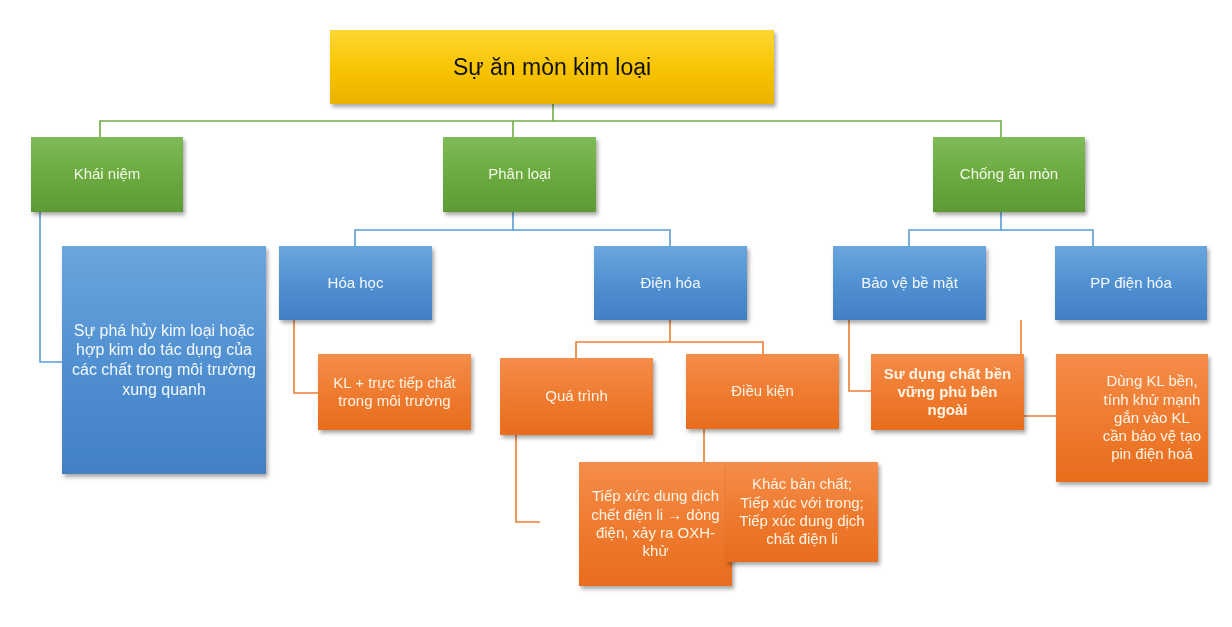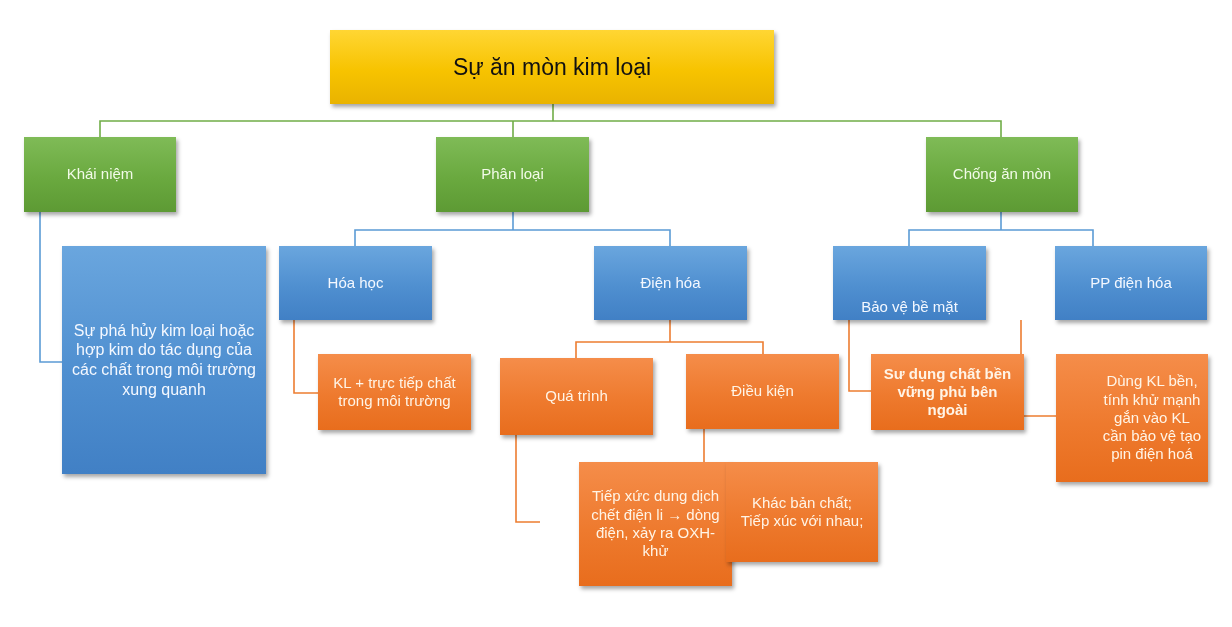--- a/index.html
+++ b/index.html
@@ -11,21 +11,21 @@
       text-align: center; line-height: 1.22;
       box-shadow: 2px 3px 4px rgba(0,0,0,0.35);
       padding: 4px 6px;
     }
     .root {
       background: linear-gradient(to bottom, #ffd633 0%, #f7c300 55%, #e9b300 100%);
       color: #111111; font-size: 23px;
     }
     .green {
       background: linear-gradient(to bottom, #7fbb57 0%, #6aa93f 55%, #5d9a34 100%);
-      color: #f2fbe8; font-size: 15px;
+      color: #f2fbe8; font-size: 15px; margin-left: 7px;
     }
     .blue {
       background: linear-gradient(to bottom, #6aa6de 0%, #4f8fd0 55%, #4180c5 100%);
       color: #f4f8ff; font-size: 15px;
     }
     .orange {
       background: linear-gradient(to bottom, #f58d4a 0%, #ee7a2e 55%, #e86d1d 100%);
       color: #fff4e6; font-size: 15px;
     }
     svg.links { position: absolute; left: 0; top: 0; }
@@ -74,21 +74,21 @@
 <div class="node blue" style="left:62px; top:246px; width:204px; height:228px; font-size:16px;text-align:center;">
   <span>Sự phá hủy kim loại hoặc hợp kim do tác dụng của các chất trong môi trường xung quanh</span>
 </div>
 
 <div class="node blue" style="left:279px; top:246px; width:153px; height:74px;">
   <span>Hóa học</span>
 </div>
 <div class="node blue" style="left:594px; top:246px; width:153px; height:74px;">
   <span>Điện hóa</span>
 </div>
-<div class="node blue" style="left:833px; top:246px; width:153px; height:74px;align-items:flex-end;">
+<div class="node blue" style="left:833px; top:246px; width:153px; height:74px;">
   <span>Bảo vệ bề mặt</span>
 </div>
 <div class="node blue" style="left:1055px; top:246px; width:152px; height:74px;">
   <span>PP điện hóa</span>
 </div>
 
 <div class="node orange" style="left:318px; top:354px; width:153px; height:76px;">
   <span>KL + trực tiếp chất trong môi trường</span>
 </div>
 <div class="node orange" style="left:500px; top:358px; width:153px; height:77px;">
@@ -102,14 +102,15 @@
 </div>
 <div class="node orange" style="left:1056px; top:354px; width:152px; height:128px;padding-left:46px;">
   <span>Dùng KL bền, tính khử mạnh gắn vào KL cần bảo vệ tạo pin điện hoá</span>
 </div>
 
 <div class="node orange" style="left:540px; top:462px; width:153px; height:124px;margin-left:39px;">
   <span>Tiếp xức dung dịch chết điện li → dòng điện, xảy ra OXH- khử</span>
 </div>
 <div class="node orange" style="left:726px; top:462px; width:152px; height:100px; flex-direction:column;">
   <span>Khác bản chất;</span>
-  <span>Tiếp xúc với nhau;</span>
+  <span>Tiếp xúc với trong;</span>
+  <span>Tiếp xúc dung dịch chất điện li</span>
 </div>
 
 </body></html>

